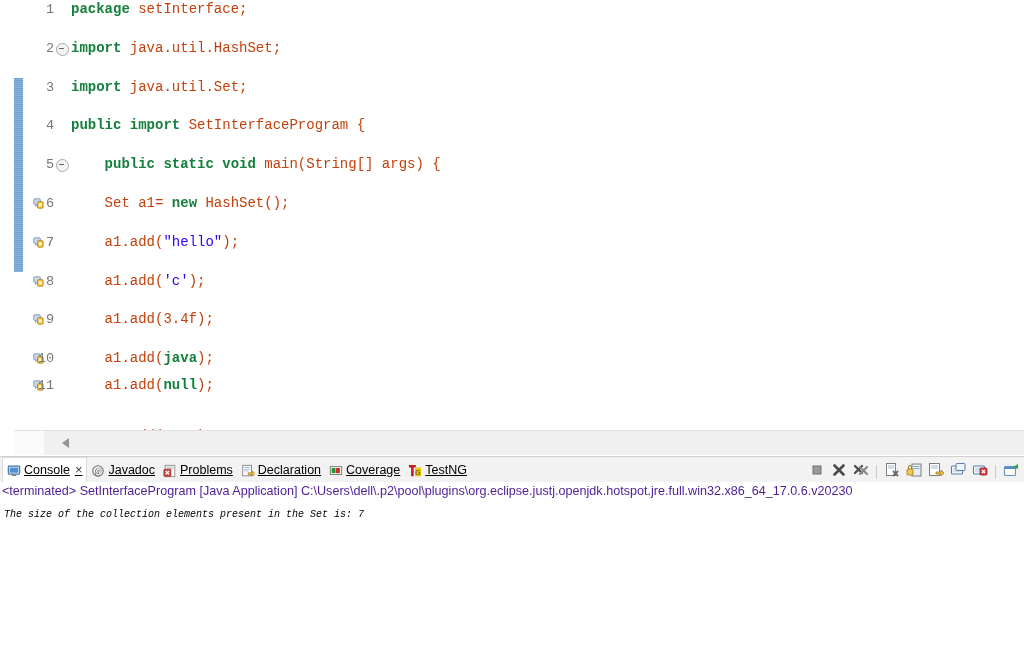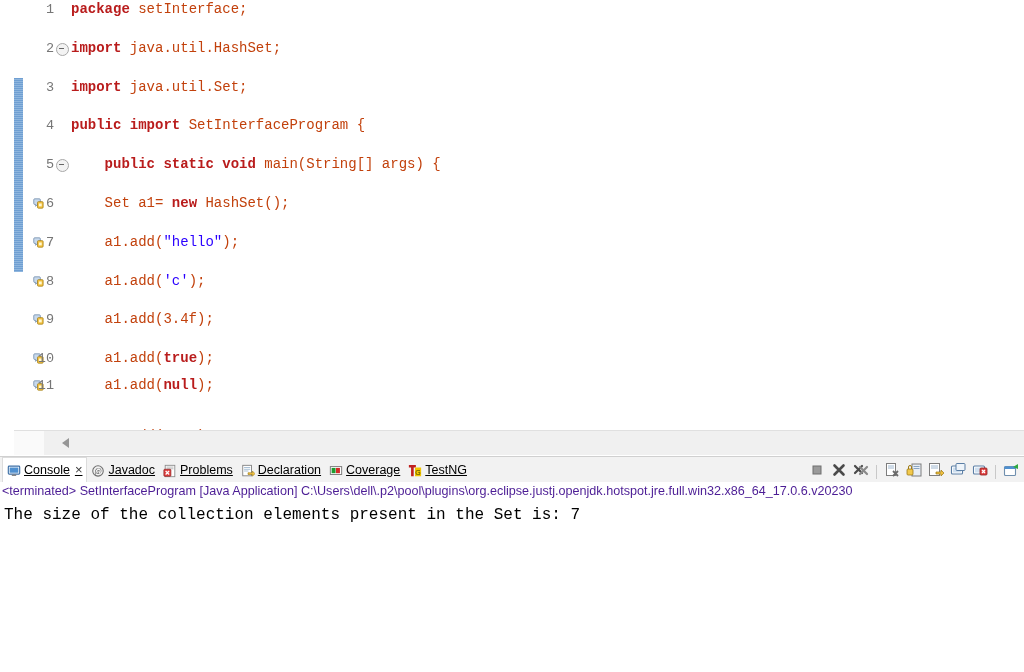--- a/index.html
+++ b/index.html
@@ -42,21 +42,21 @@
   }
   .fold:after{
     content:"";position:absolute;left:2px;top:4px;width:5px;height:1px;background:#666;
   }
   .warn-icon{
     position:absolute;left:16px;top:2px;width:15px;height:15px;
   }
   .code-text{
     position:absolute;left:57px;top:0;white-space:pre;
   }
-  .kw{color:#b91c1c;font-weight:bold;}
+  .kw{color:#15803d;font-weight:bold;}
   .str{color:#2a00ff;}
   .plain{color:#c2410c;}
   .sq{
     border-bottom:2px dotted #e8c100;
     padding-bottom:0px;
   }
   
   #hscroll{
     position:absolute;left:14px;top:430px;width:1010px;height:24px;
     background:#f0f0f0;border-top:1px solid #e0e0e0;
@@ -103,21 +103,21 @@
   #terminated-line{
     position:absolute;left:2px;top:27px;width:1020px;height:20px;
     font-size:12.6px;color:#4c1d95;white-space:nowrap;overflow:hidden;
   }
   #console-output{
     position:absolute;left:0;top:48px;width:1024px;height:168px;
     background:#ffffff;
   }
   #console-output .oline{
     font-family:"Liberation Mono","DejaVu Sans Mono",monospace;
-    font-size:16px;line-height:20px;color:#000;padding-left:4px;white-space:pre;
+    font-size:10px;line-height:20px;color:#000;padding-left:4px;white-space:pre;font-style:italic;
   }
 </style>
 </head>
 <body>
 
 <div id="editor-area">
 
   <div id="code-scroller">
 
     <div class="change-bar" style="left:0px;top:77.6px;height:194px;"></div>
@@ -144,21 +144,21 @@
             </svg></span><span class="lnum">8</span><span class="code-text sq" style="border-bottom: 0px; display: inline-block; height: 17px; line-height: 18px; font-family: Liberation Mono, monospace;"><span class="plain">    a1.add(</span><span class="str">'c'</span><span class="plain">);</span></span></div>
         <div class="code-row" style="top: 155.2px;"><span class="warn-icon"><svg width="15" height="15" viewBox="0 0 16 16" xmlns="http://www.w3.org/2000/svg">
               <path d="M5 3 h5 a1 1 0 0 1 1 1 v4 a1 1 0 0 1 -1 1 h-2 l-2 2 v-2 h-1 a1 1 0 0 1 -1 -1 v-4 a1 1 0 0 1 1 -1 z" fill="#c8d9ec" stroke="#6a85a5" stroke-width="0.8"></path>
               <rect x="8" y="6" width="6" height="7" rx="1" fill="#f5c342" stroke="#a07c14" stroke-width="0.8"></rect>
               <rect x="9.5" y="8" width="3" height="3" fill="#fff8d0"></rect>
             </svg></span><span class="lnum">9</span><span class="code-text sq" style="border-bottom: 0px; display: inline-block; height: 17px; line-height: 18px;"><span class="plain">    a1.add(3.4f);</span></span></div>
         <div class="code-row" style="top: 174.6px;"><span class="warn-icon"><svg width="15" height="15" viewBox="0 0 16 16" xmlns="http://www.w3.org/2000/svg">
               <path d="M5 3 h5 a1 1 0 0 1 1 1 v4 a1 1 0 0 1 -1 1 h-2 l-2 2 v-2 h-1 a1 1 0 0 1 -1 -1 v-4 a1 1 0 0 1 1 -1 z" fill="#c8d9ec" stroke="#6a85a5" stroke-width="0.8"></path>
               <rect x="8" y="6" width="6" height="7" rx="1" fill="#f5c342" stroke="#a07c14" stroke-width="0.8"></rect>
               <rect x="9.5" y="8" width="3" height="3" fill="#fff8d0"></rect>
-            </svg></span><span class="lnum">10</span><span class="code-text sq" style="border-bottom: 0px; display: inline-block; height: 17px; line-height: 18px;"><span class="plain">    a1.add(</span><span class="kw">true</span><span class="plain">);</span></span></div>
+            </svg></span><span class="lnum">10</span><span class="code-text sq" style="border-bottom: 0px; display: inline-block; height: 17px; line-height: 18px;"><span class="plain">    a1.add(</span><span class="kw">java</span><span class="plain">);</span></span></div>
         <div class="code-row" style="top: 182px;"><span class="warn-icon"><svg width="15" height="15" viewBox="0 0 16 16" xmlns="http://www.w3.org/2000/svg">
               <path d="M5 3 h5 a1 1 0 0 1 1 1 v4 a1 1 0 0 1 -1 1 h-2 l-2 2 v-2 h-1 a1 1 0 0 1 -1 -1 v-4 a1 1 0 0 1 1 -1 z" fill="#c8d9ec" stroke="#6a85a5" stroke-width="0.8"></path>
               <rect x="8" y="6" width="6" height="7" rx="1" fill="#f5c342" stroke="#a07c14" stroke-width="0.8"></rect>
               <rect x="9.5" y="8" width="3" height="3" fill="#fff8d0"></rect>
             </svg></span><span class="lnum">11</span><span class="code-text sq" style="border-bottom: 0px; display: inline-block; height: 17px; line-height: 18px;"><span class="plain">    a1.add(</span><span class="kw">null</span><span class="plain">);</span></span></div>
         <div class="code-row" style="top: 213.4px;"><span class="warn-icon"><svg width="15" height="15" viewBox="0 0 16 16" xmlns="http://www.w3.org/2000/svg">
               <path d="M5 3 h5 a1 1 0 0 1 1 1 v4 a1 1 0 0 1 -1 1 h-2 l-2 2 v-2 h-1 a1 1 0 0 1 -1 -1 v-4 a1 1 0 0 1 1 -1 z" fill="#c8d9ec" stroke="#6a85a5" stroke-width="0.8"></path>
               <rect x="8" y="6" width="6" height="7" rx="1" fill="#f5c342" stroke="#a07c14" stroke-width="0.8"></rect>
               <rect x="9.5" y="8" width="3" height="3" fill="#fff8d0"></rect>
             </svg></span><span class="lnum">12</span><span class="code-text sq" style="border-bottom: 0px; display: inline-block; height: 17px; line-height: 18px;"><span class="plain">    a1.add(3.55);</span></span></div>

